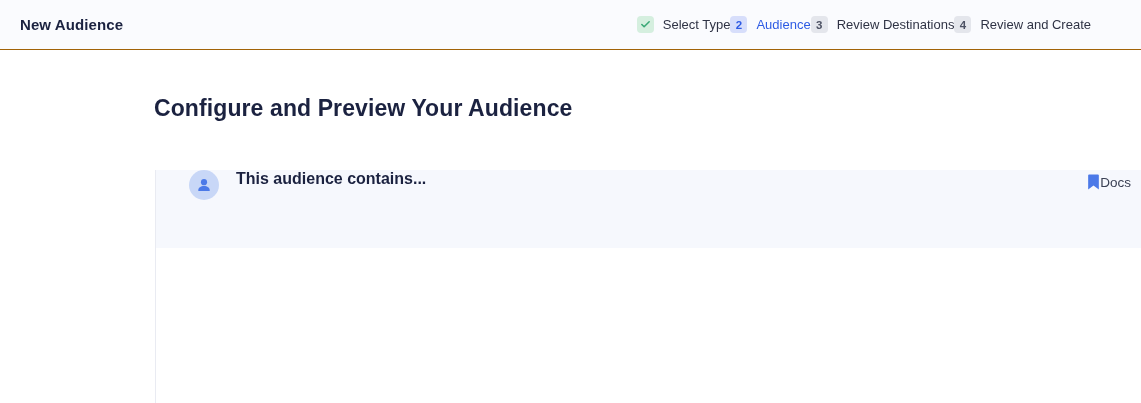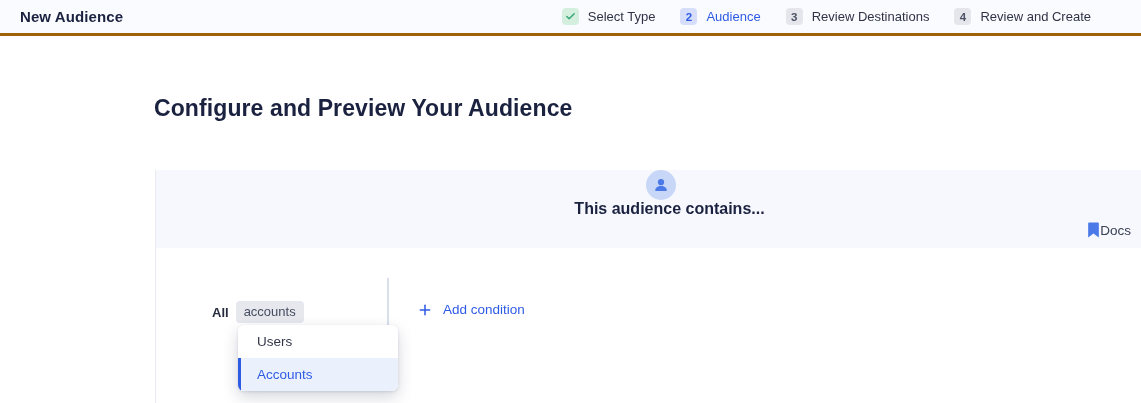--- a/index.html
+++ b/index.html
@@ -6,28 +6,28 @@
   html, body { width: 1141px; height: 403px; overflow: hidden; }
   body {
     font-family: "Liberation Sans", "DejaVu Sans", sans-serif;
     background: #ffffff;
     position: relative;
     color: #1b2240;
   }
 
   
   .topbar {
-    position: absolute; left: 0; top: 0; width: 1141px; height: 36px;
+    position: absolute; left: 0; top: 0; width: 1141px; height: 50px;
     background: #fafbfe;
-    border-bottom: 3px solid #a16207;
+    border-bottom: 1px solid #a16207;
     display: flex; align-items: center;
     padding: 0 50px 0 20px;
   }
   .topbar-title { font-size: 15px; font-weight: 700; color: #1b2240; letter-spacing: .1px; }
-  .stepper { margin-left: auto; display: flex; align-items: center; gap: 25px; }
+  .stepper { margin-left: auto; display: flex; align-items: center; }
   .step { display: flex; align-items: center; gap: 9px; cursor: default; }
   .step-badge {
     width: 17px; height: 17px; border-radius: 4px;
     display: flex; align-items: center; justify-content: center;
     font-size: 11.5px; font-weight: 600;
   }
   .step-badge.done   { background: #d5efdf; }
   .step-badge.active { background: #d7defb; color: #2e5be4; }
   .step-badge.pending{ background: #e4e6ec; color: #4d5264; }
   .step-label { font-size: 13px; font-weight: 500; color: #2f3345; }
@@ -38,23 +38,22 @@
     position: absolute; left: 154px; top: 95px;
     font-size: 23px; font-weight: 700; color: #1b2240; letter-spacing: .1px;
   }
 
   .audience-card {
     position: absolute; left: 155px; top: 170px; right: 0; bottom: 0;
     border-left: 1px solid #e9ebf2;
   }
   .card-header {
     height: 78px; background: #f6f8fd;
-    display: flex; align-items: center;
+    display: flex; align-items: flex-start;
     padding: 0 8px 0 33px;
-    flex-direction: column;
   }
   .avatar {
     width: 30px; height: 30px; border-radius: 50%;
     background: #c8d7f7;
     display: flex; align-items: center; justify-content: center;
     flex: none;
   }
   .card-title { margin-left: 17px; font-size: 16px; font-weight: 700; color: #1b2240; }
   .docs-link {
     margin-left: auto; display: flex; align-items: center; 
@@ -148,36 +147,13 @@
     <a class="docs-link">
       <span style="display:flex;">
         <svg width="13" height="16" viewBox="0 0 14 18" fill="#4b79e8">
             <path d="M1 1.5C1 .95 1.45.5 2 .5h10c.55 0 1 .45 1 1v16l-6-4.7L1 17.5v-16z"></path>
           </svg>
       </span>
       <span class="docs-label">Docs</span>
     </a>
   </div>
 
-  <div class="card-body">
-    <div class="connector"></div>
-
-    <div class="condition-row">
-      <span class="cond-prefix">All</span>
-      <span class="cond-pill">accounts</span>
-    </div>
-
-    <button class="add-condition">
-      <span style="display:flex;">
-        <svg width="14" height="14" viewBox="0 0 24 24" fill="none" stroke="#2e5be4" stroke-width="2.6" stroke-linecap="round">
-            <line x1="12" y1="4" x2="12" y2="20"></line>
-            <line x1="4" y1="12" x2="20" y2="12"></line>
-          </svg>
-      </span>
-      <span class="add-condition-label">Add condition</span>
-    </button>
-
-    <div class="dropdown">
-      <div class="dropdown-item">Users</div>
-      <div class="dropdown-item selected">Accounts</div>
-    </div>
-  </div>
 </section>
 
 </body></html>

